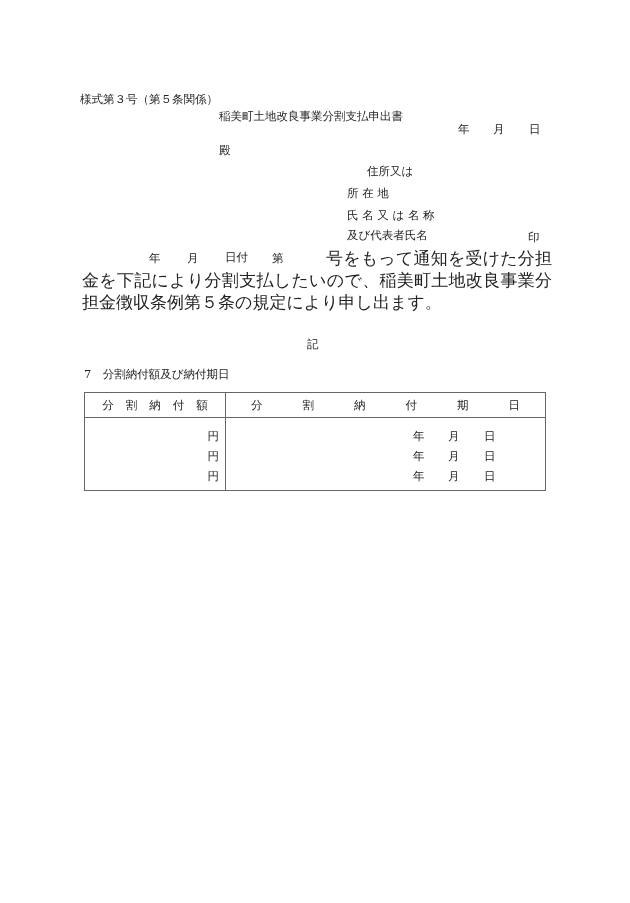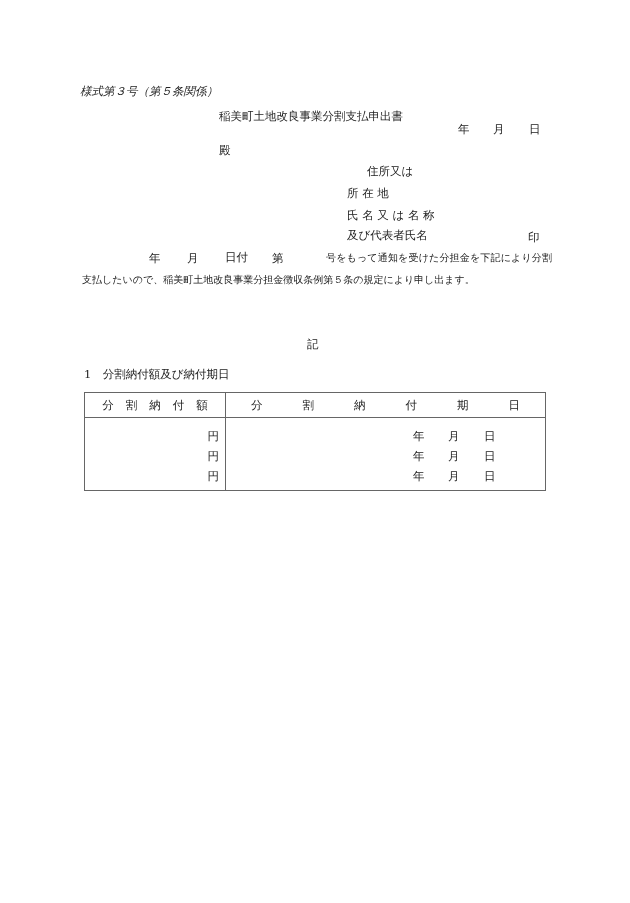--- a/index.html
+++ b/index.html
@@ -19,21 +19,21 @@
     .t {
       position: absolute;
       white-space: pre;
       line-height: 14px;
     }
     .para {
       position: absolute;
       left: 82px;
       width: 470px;
       line-height: 22px;
-      font-size: 10px;
+      font-size: 17px;
       white-space: normal;
       text-align: justify;
     }
     table.pay {
       position: absolute;
       left: 84px;
       top: 392px;
       width: 462px;
       border-collapse: collapse;
       font-size: 11.5px;
@@ -66,21 +66,21 @@
     td.dates .row-line span { position: absolute; top: 0; }
     td.dates .row-line .y { left: 187px; }
     td.dates .row-line .m { left: 222px; }
     td.dates .row-line .d { left: 258px; }
   </style>
 </head>
 <body>
 
 <div>
 
-  <div class="t" style="left:80px; top:84px;font-style:italic;">様式第３号（第５条関係）</div>
+  <div class="t" style="left:80px; top:92px;">様式第３号（第５条関係）</div>
 
   <div class="t" style="left:219px; top:101px;margin-top:8px;">稲美町土地改良事業分割支払申出書</div>
 
   <div>
     <span class="t" style="left:458px; top:122px;">年</span>
     <span class="t" style="left:493px; top:122px;">月</span>
     <span class="t" style="left:529px; top:122px;">日</span>
   </div>
 
   <div class="t" style="left:219px; top:143px;">殿</div>
@@ -96,21 +96,21 @@
   <div>
     <span class="t" style="left:149px; top:251px;">年</span>
     <span class="t" style="left:187px; top:251px;">月</span>
     <span class="t" style="left:225px; top:251px;font-family:Liberation Mono, monospace;">日付</span>
     <span class="t" style="left:272px; top:251px;">第</span>
     <div class="para" style="top:247px; text-indent:244px;">号をもって通知を受けた分担金を下記により分割支払したいので、稲美町土地改良事業分担金徴収条例第５条の規定により申し出ます。</div>
   </div>
 
   <div class="t" style="left:307px; top:337px;">記</div>
 
-  <div class="t" style="left:84px; top:367px;">1　分割納付額及び納付期日</div>
+  <div class="t" style="left:84px; top:367px;">7　分割納付額及び納付期日</div>
 
   <table class="pay">
     <thead>
       <tr>
         <th class="c1">
           <span>分</span><span>割</span><span>納</span><span>付</span><span>額</span>
         </th>
         <th class="c2">
           <span>分</span><span>割</span><span>納</span><span>付</span><span>期</span><span>日</span>
         </th>

